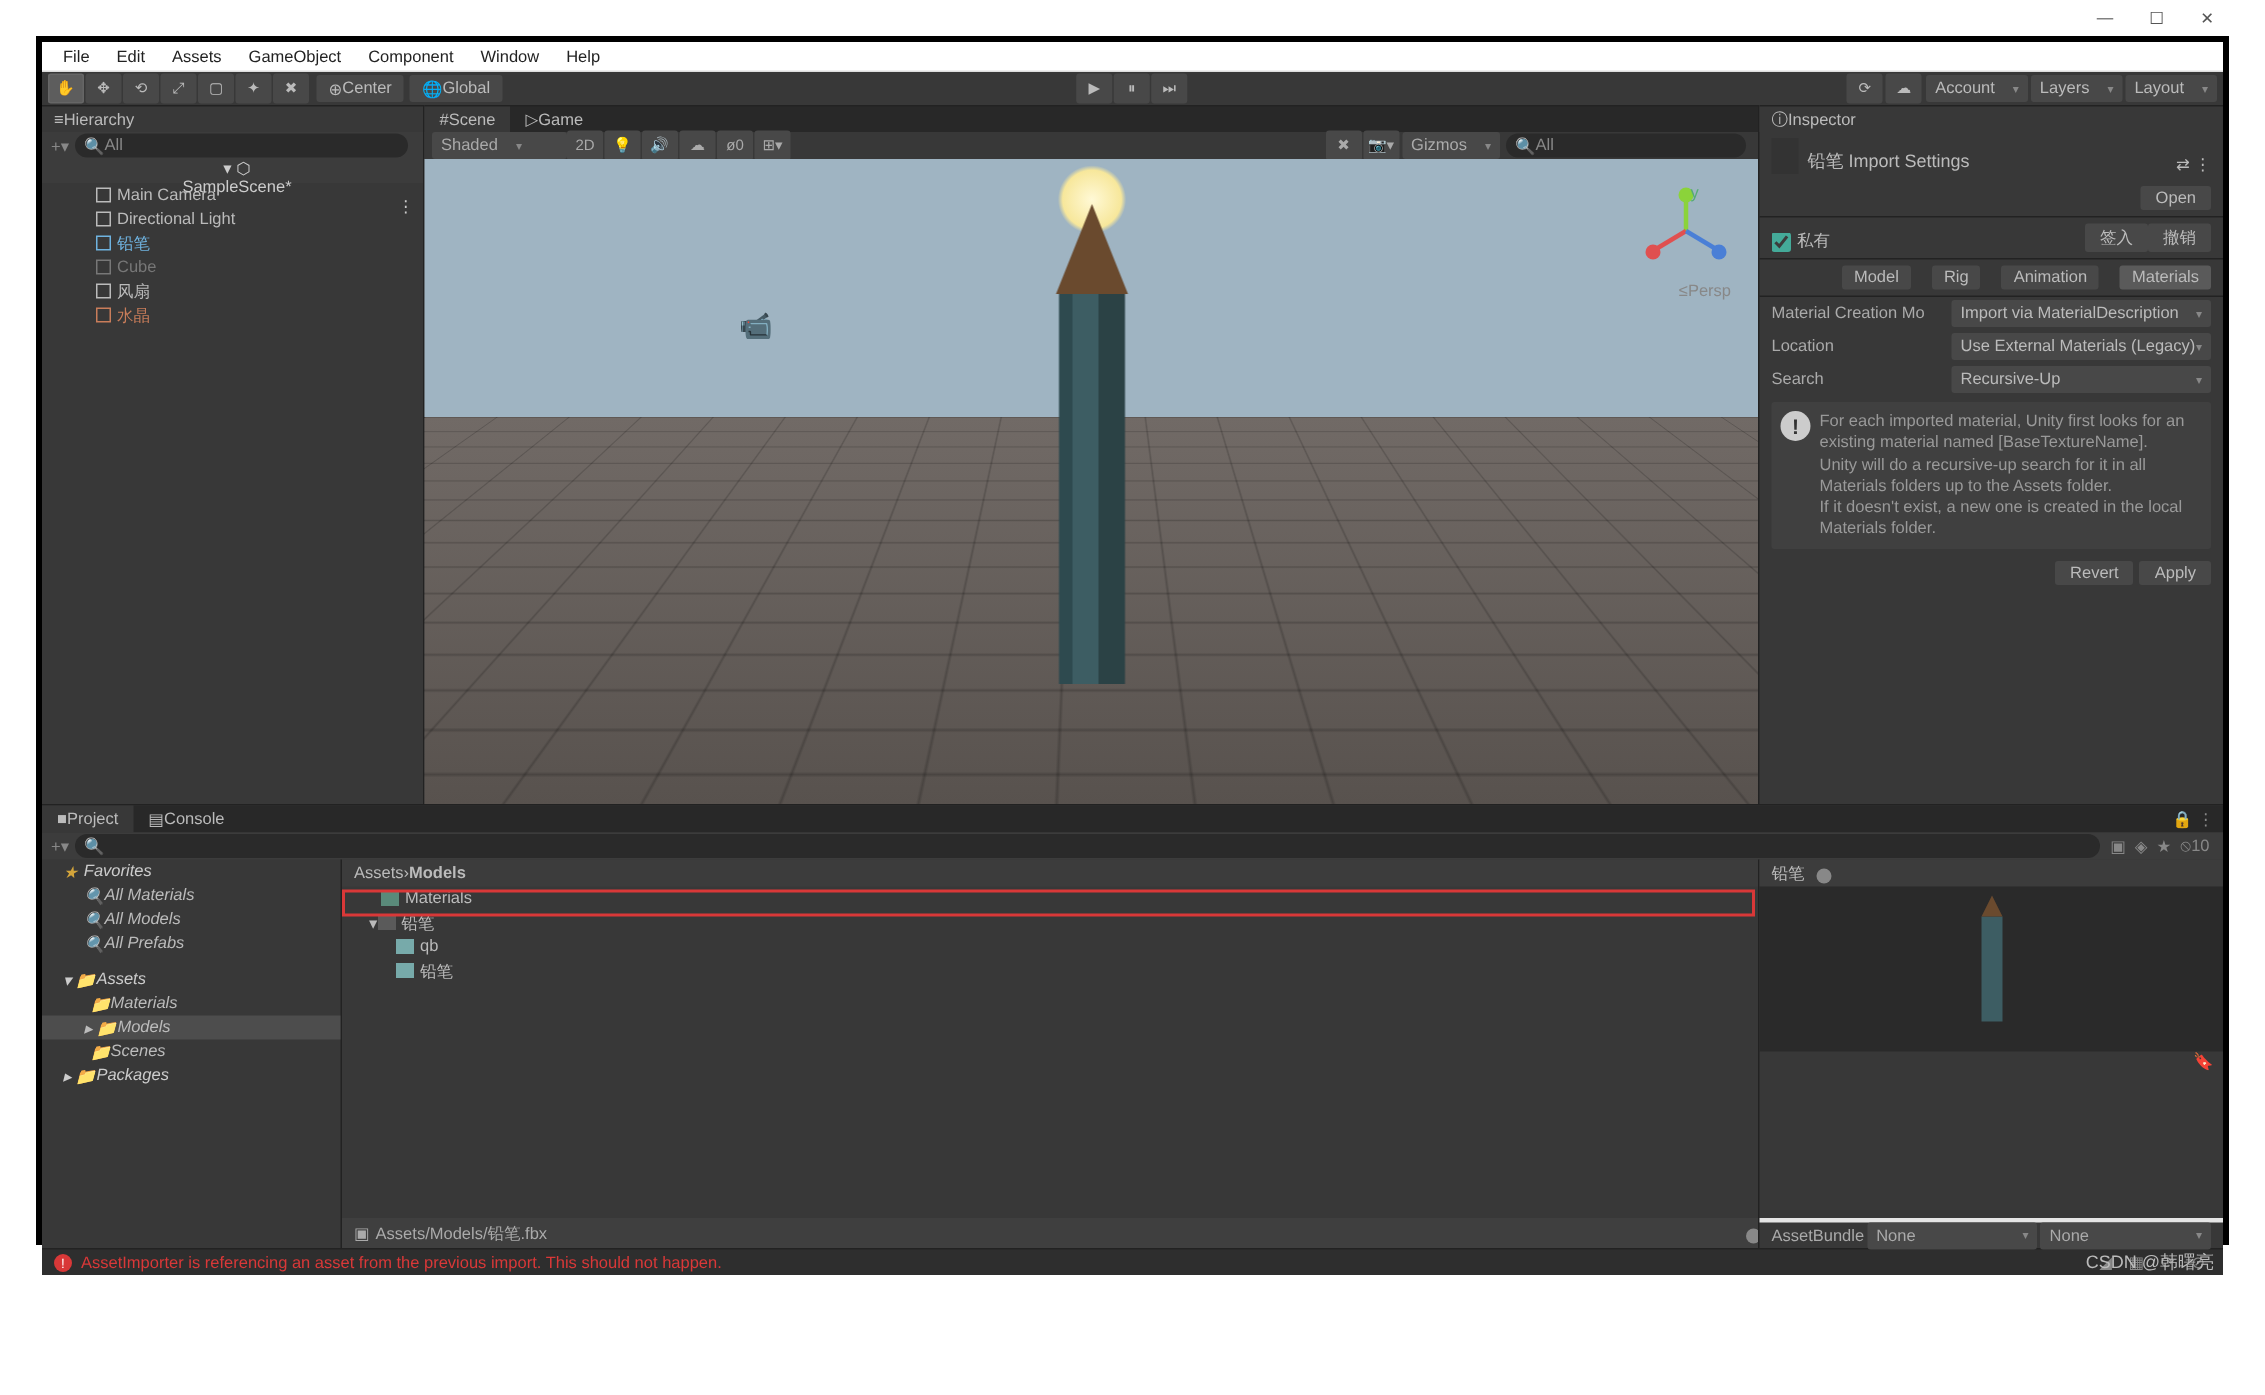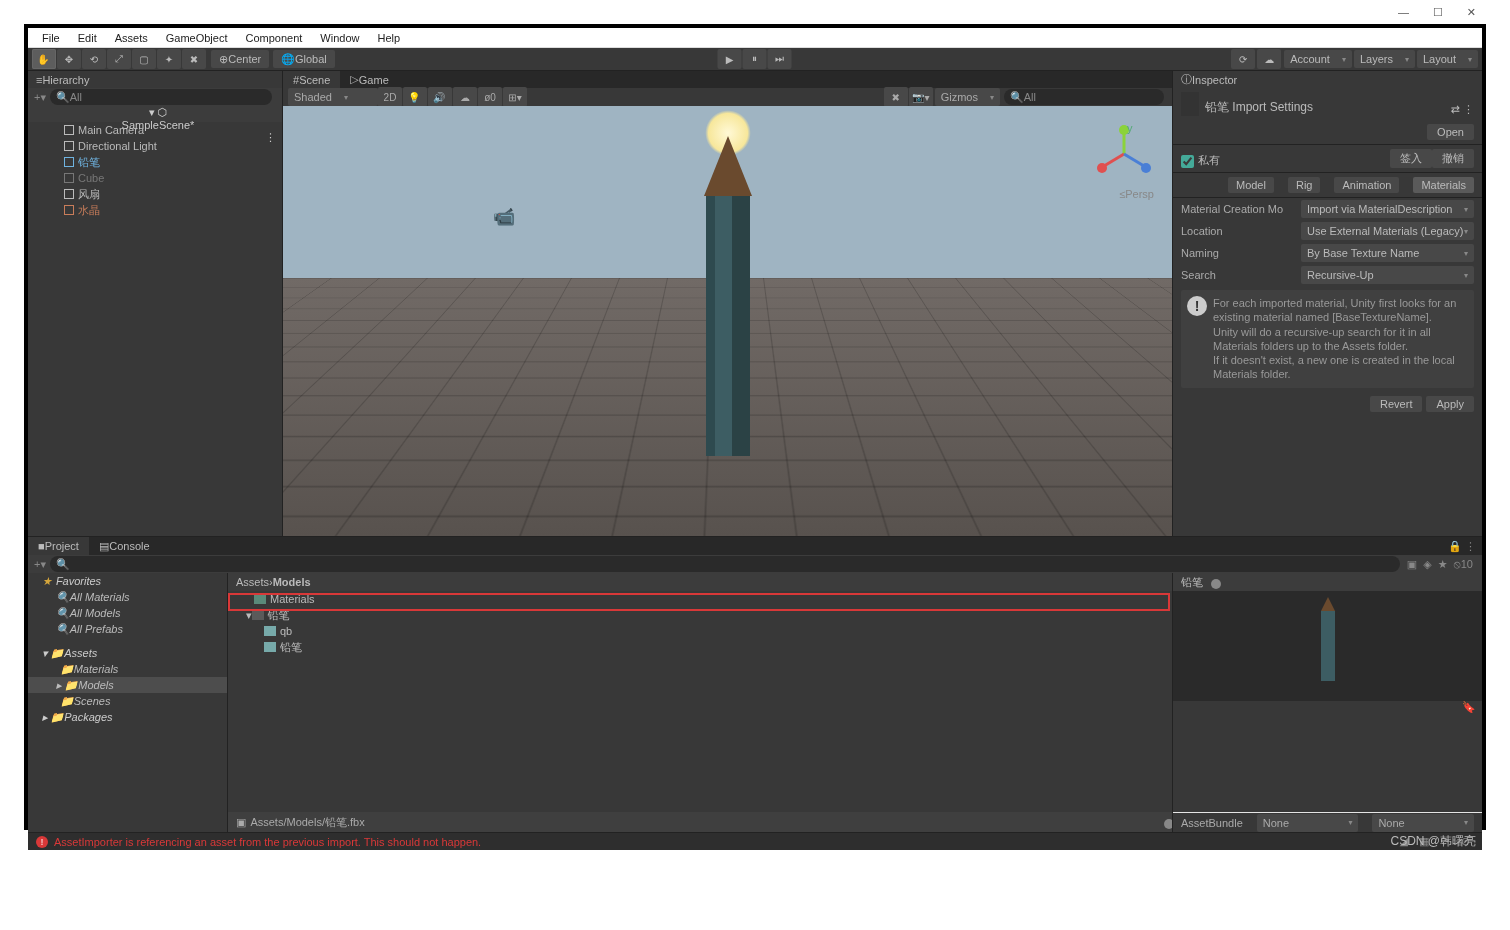--- a/index.html
+++ b/index.html
@@ -72,21 +72,21 @@
 .breadcrumb { height: 18px; background: #3c3c3c; display: flex; align-items: center; padding: 0 8px; color: #bbb; }
 .redbox { border: 2px solid #d93838; position: absolute; top: 20px; left: 0; right: 2px; height: 18px; pointer-events: none; }
 .pitem { height: 16px; display: flex; align-items: center; padding-left: 26px; color: #bbb; }
 .pitem .ficon { width: 12px; height: 10px; background: #5a5a5a; margin-right: 4px; }
 .pathbar { position: absolute; bottom: 0; left: 0; right: 0; height: 20px; background: #3f3f3f; display: flex; align-items: center; padding: 0 8px; color: #aaa; }
 .preview { width: 310px; background: #383838; border-left: 1px solid #222; position: relative; }
 .prevhdr { height: 18px; display: flex; align-items: center; padding: 0 8px; color: #bbb; background: #3c3c3c; }
 .prevcanvas { height: 110px; background: #2a2a2a; display: flex; align-items: center; justify-content: center; }
 .minipenc { width: 14px; height: 70px; background: #3d5d63; }
 .minipenc::before { content: ""; display: block; width: 0; border-left: 7px solid transparent; border-right: 7px solid transparent; border-bottom: 14px solid #6a4a2e; margin-top: -14px; }
-.assetbundle { position: absolute; bottom: 0; left: 0; right: 0; height: 20px; display: flex; align-items: center; padding: 0 8px; color: #aaa; gap: 14px; border-top: 1px solid #e5e5e5; }
+.assetbundle { position: absolute; bottom: 0; left: 0; right: 0; height: 20px; display: flex; align-items: center; padding: 0 8px; color: #aaa; gap: 2px; border-top: 3px solid #e5e5e5; }
 .errorbar { height: 18px; background: #2e2e2e; display: flex; align-items: center; padding: 0 8px; color: #d93838; border-top: 1px solid #222; }
 .erricon { width: 12px; height: 12px; background: #d93838; border-radius: 50%; color: #fff; display: flex; align-items: center; justify-content: center; font-size: 9px; margin-right: 6px; }
 .watermark { position: absolute; bottom: -24px; right: 6px; color: #bbb; font-size: 12px; }
 .slider { width: 50px; height: 4px; background: #555; border-radius: 2px; position: relative; }
 .slider::after { content: ""; position: absolute; left: 0; top: -3px; width: 10px; height: 10px; background: #888; border-radius: 50%; }
 .searchfield { flex: 1; background: #2a2a2a; height: 16px; border-radius: 8px; margin: 0 4px; display: flex; align-items: center; padding: 0 6px; color: #888; }
 </style>
 </head>
 <body>
 
@@ -254,26 +254,20 @@
             <span>Import via MaterialDescription</span>
           </div>
         </div>
       <div class="proprow">
           <label>Location</label>
           <div class="propdrop">
             <span>Use External Materials (Legacy)</span>
           </div>
         </div>
       <div class="proprow">
-          <label>Naming</label>
-          <div class="propdrop">
-            <span>By Base Texture Name</span>
-          </div>
-        </div>
-      <div class="proprow">
           <label>Search</label>
           <div class="propdrop">
             <span>Recursive-Up</span>
           </div>
         </div>
       <div class="infobox">
         <div class="infoicon">!</div>
         <div style="white-space:pre-line">For each imported material, Unity first looks for an existing material named [BaseTextureName].
 Unity will do a recursive-up search for it in all Materials folders up to the Assets folder.
 If it doesn't exist, a new one is created in the local Materials folder.</div>

